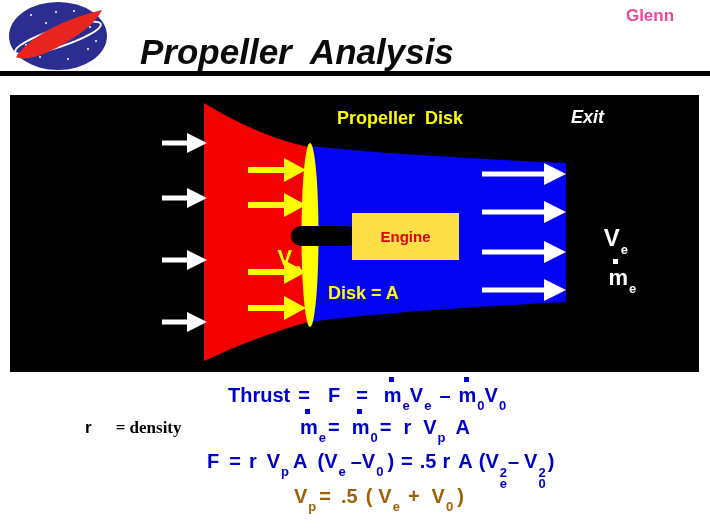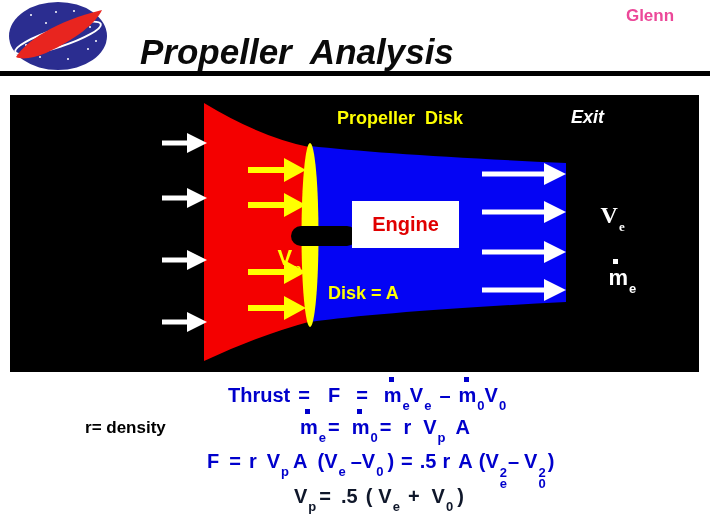--- a/index.html
+++ b/index.html
@@ -30,33 +30,33 @@
   
   .panel{left:10px;top:95px;width:689px;height:277px;background:#000;}
   .panel svg{position:absolute;left:0;top:0;}
   .lbl{position:absolute;font-weight:bold;white-space:pre;line-height:1.1;}
   .white{color:#ffffff;}
   .yellow{color:#ffff00;}
   .f18{font-size:18px;}
   .f22{font-size:22px;}
   .f24{font-size:24px;}
   .engine-box{
-    left:342px;top:106px;width:107px;height:47px;background:#ffffff;
+    left:342px;top:118px;width:107px;height:47px;background:#fde047;
     display:flex;align-items:center;justify-content:center;
-    color:#e00000;font-weight:bold;font-size:20px;
+    color:#e00000;font-weight:bold;font-size:15px;
   }
 
   
   .sb{font-size:13px;position:relative;top:8px;margin-left:1px;}
   .md{position:relative;display:inline-block;}
   .od{position:absolute;width:5px;height:5px;background:currentColor;top:-7px;left:5px;}
   .stk{display:inline-flex;flex-direction:column;font-size:13px;line-height:11px;
        vertical-align:-9px;margin-left:1px;font-weight:bold;}
   .eq{position:absolute;font-weight:bold;font-size:20px;color:#0000cc;white-space:nowrap;text-align:right;}
-  .eq-red{color:#0f172a;}
+  .eq-red{color:#a16207;}
   .note{position:absolute;font-weight:bold;font-size:17px;color:#000;white-space:nowrap;}
 </style>
 </head>
 <body>
 
 <div class="abs logo">
   <svg width="104" height="70" viewBox="0 0 104 70">
     <ellipse cx="52" cy="35" rx="49" ry="34" fill="#2b2d90"></ellipse>
     <g fill="#ffffff">
       <circle cx="25" cy="14" r="1"></circle>
@@ -136,35 +136,35 @@
   <div class="lbl white f18" style="left:561px;top:13px;font-style:italic;">Exit</div>
 
 
 
   <div class="lbl yellow f22" style="left:243px;top:127px;">
     <span>V</span><span class="sb">p</span>
   </div>
 
   <div class="lbl yellow f18" style="left:318px;top:189px;">Disk = A</div>
 
-  <div class="lbl white f24" style="left:567px;top:81px;font-family:Liberation Serif, serif;">
+  <div class="lbl white f24" style="left:567px;top:104px;">
     <span>V</span><span class="sb">e</span>
   </div>
 
   <div class="lbl white f22" style="left:574px;top:147px;">
     <span class="md"><span class="od"></span><span>m</span></span><span class="sb">e</span>
   </div>
 </div>
 
 <div class="eq" style="left:228px;top:384px;">
   <span>Thrust</span><span style="margin-left:8px;">=</span><span style="margin-left:18px;">F</span><span style="margin-left:16px;">=</span><span class="md" style="margin-left:16px;"><span class="od"></span><span>m</span></span><span class="sb">e</span><span>V</span><span class="sb">e</span><span style="margin-left:8px;">–</span><span class="md" style="margin-left:8px;"><span class="od"></span><span>m</span></span><span class="sb">0</span><span>V</span><span class="sb">0</span>
 </div>
 
 <div class="note" style="left:85px;top:418px;">
-  <span>r</span><span style="margin-left:0;">= density</span>
+  <span>r</span><span style="margin-left:24px;font-family:Liberation Serif, serif;">= density</span>
 </div>
 
 <div class="eq" style="left:300px;top:416px;">
   <span class="md"><span class="od"></span><span>m</span></span><span class="sb">e</span><span style="margin-left:2px;">=</span><span class="md" style="margin-left:12px;"><span class="od"></span><span>m</span></span><span class="sb">0</span><span style="margin-left:2px;">=</span><span style="margin-left:12px;">r</span><span style="margin-left:12px;">V</span><span class="sb">p</span><span style="margin-left:10px;">A</span>
 </div>
 
 <div class="eq" style="left:207px;top:450px;">
   <span>F</span><span style="margin-left:10px;">=</span><span style="margin-left:8px;">r</span><span style="margin-left:10px;">V</span><span class="sb">p</span><span style="margin-left:4px;">A</span><span style="margin-left:10px;">(</span><span>V</span><span class="sb">e</span><span style="margin-left:5px;">–</span><span>V</span><span class="sb">0</span><span style="margin-left:4px;">)</span><span style="margin-left:7px;">=</span><span style="margin-left:7px;">.5</span><span style="margin-left:6px;">r</span><span style="margin-left:8px;">A</span><span style="margin-left:6px;">(</span><span>V</span><span class="stk">
       <span>2</span>
       <span>e</span>

